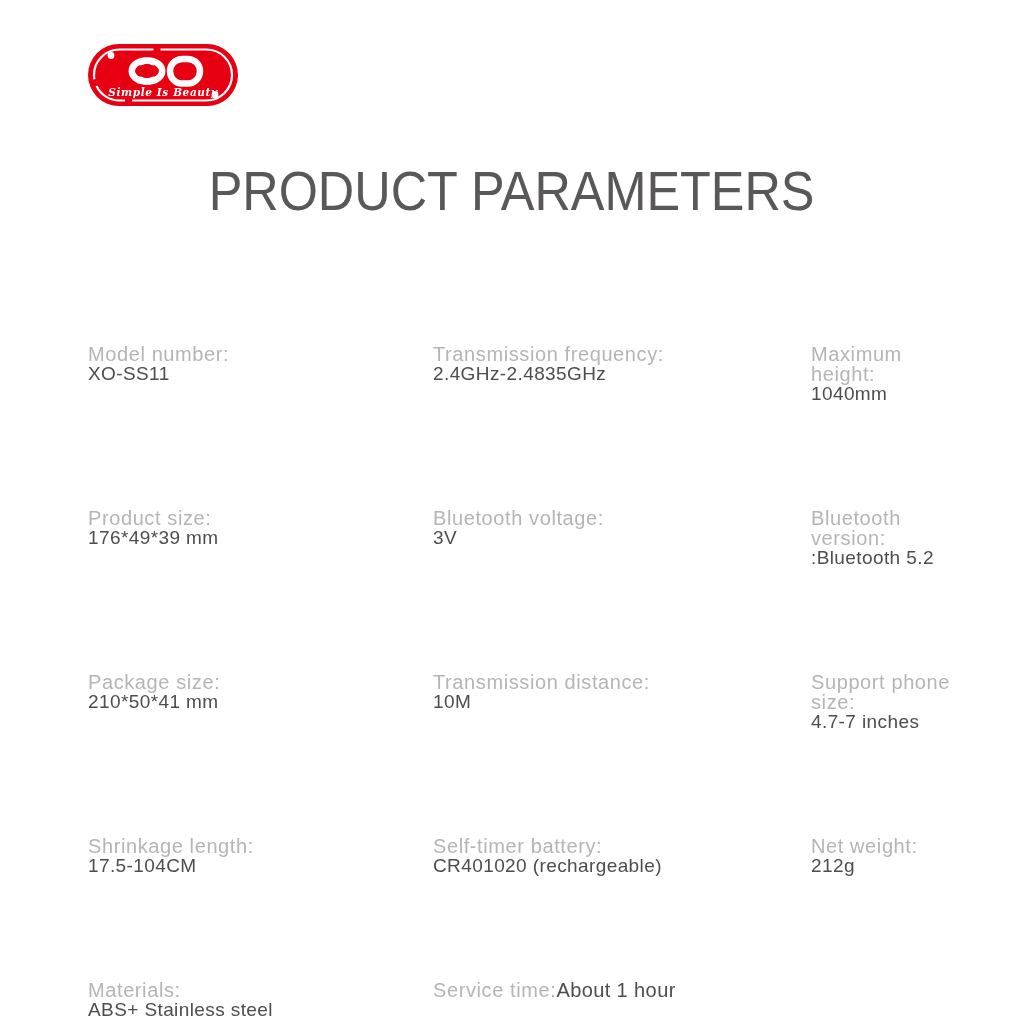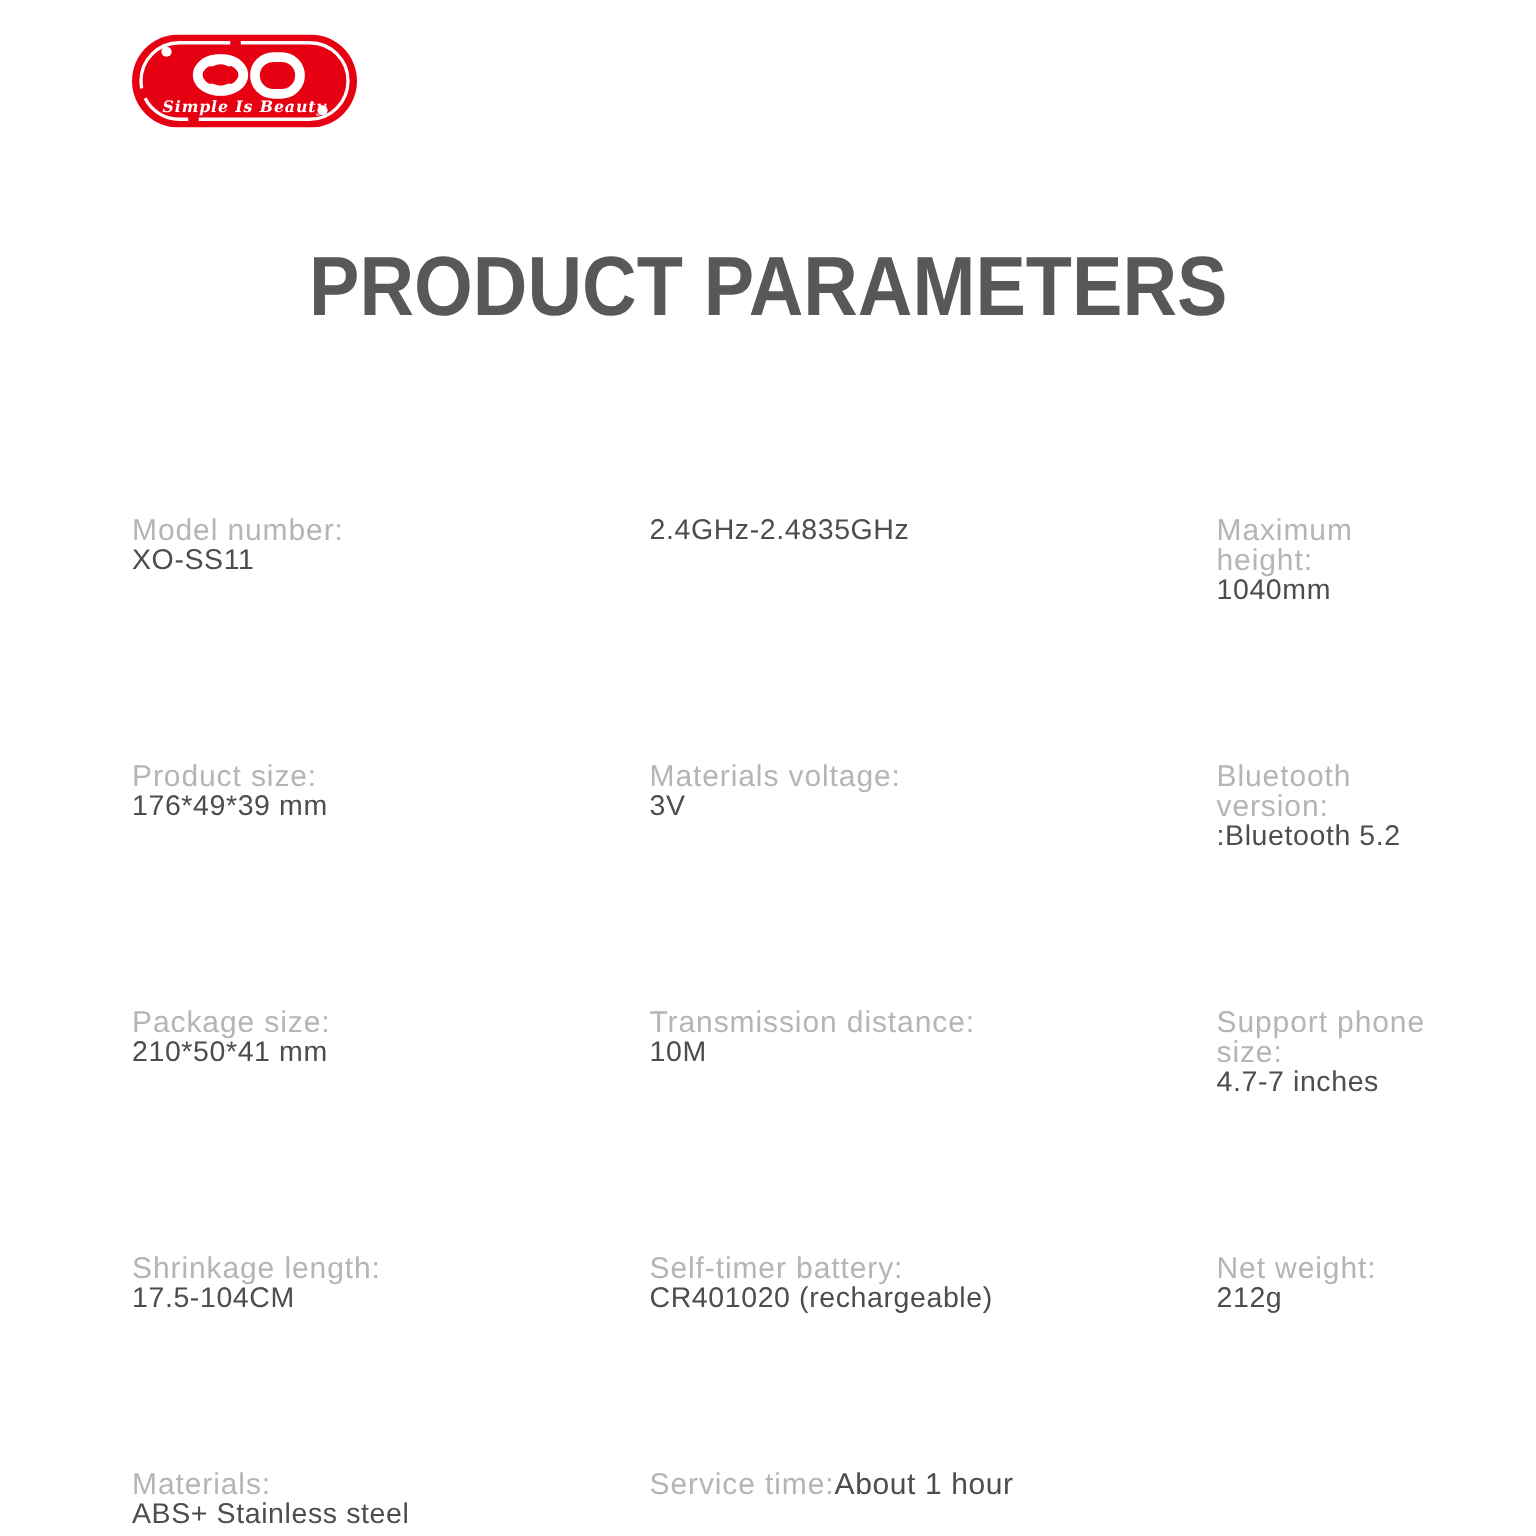--- a/index.html
+++ b/index.html
@@ -11,32 +11,32 @@
   .page {
     position: relative;
     width: 1024px;
     height: 1024px;
     background: #ffffff;
     overflow: hidden;
   }
   .logo {
     position: absolute;
     left: 88px;
-    top: 23px;
+    top: 44px;
     width: 150px;
     height: 63px;
   }
   .title {
     position: absolute;
     top: 158px;
     left: 0;
     width: 1024px;
     text-align: center;
     font-size: 56px;
-    font-weight: 700;
+    font-weight: 400;
     color: #595757;
     letter-spacing: 0px;
   }
   .title span {
     display: inline-block;
     transform: scaleX(0.9);
     transform-origin: center;
     white-space: nowrap;
   }
   .params {
@@ -102,33 +102,34 @@
     <span>PRODUCT PARAMETERS</span>
   </div>
 
   <div class="params">
 
     <div class="cell">
       <div class="param-label">Model number:</div>
       <div class="param-value">XO-SS11</div>
     </div>
     <div class="cell">
+      <div class="param-label">Transmission frequency:</div>
       <div class="param-value">2.4GHz-2.4835GHz</div>
     </div>
     <div class="cell">
       <div class="param-label">Maximum height:</div>
       <div class="param-value">1040mm</div>
     </div>
 
     <div class="cell">
       <div class="param-label">Product size:</div>
       <div class="param-value">176*49*39 mm</div>
     </div>
     <div class="cell">
-      <div class="param-label">Materials voltage:</div>
+      <div class="param-label">Bluetooth voltage:</div>
       <div class="param-value">3V</div>
     </div>
     <div class="cell">
       <div class="param-label">Bluetooth version:</div>
       <div class="param-value">:Bluetooth 5.2</div>
     </div>
 
     <div class="cell">
       <div class="param-label">Package size:</div>
       <div class="param-value">210*50*41 mm</div>

